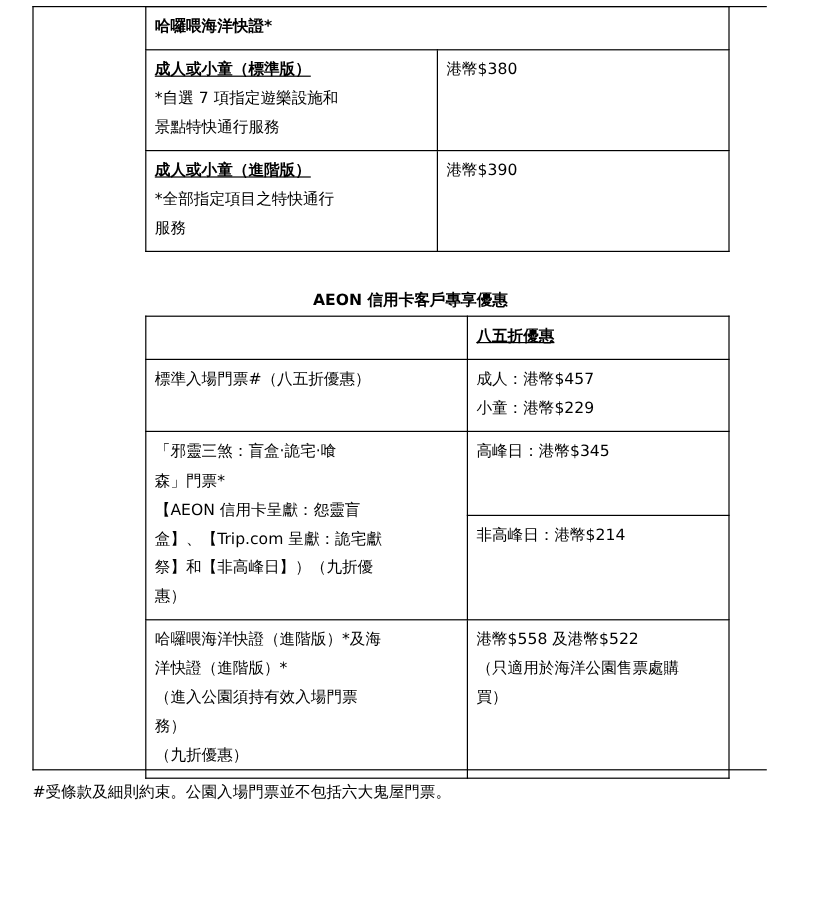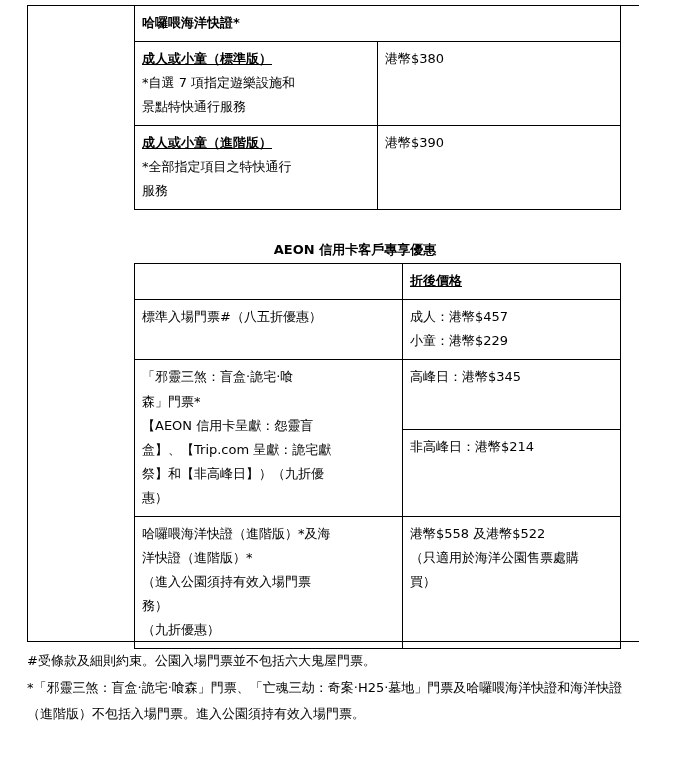--- a/index.html
+++ b/index.html
@@ -28,21 +28,21 @@
     top: 5px;
     width: 612px;
     height: 637px;
     border-left: 1px solid #000;
     border-top: 1px solid #000;
     border-bottom: 1px solid #000;
     box-sizing: border-box;
   }
   .inner-col {
     position: absolute;
-    left: 134px;
+    left: 121px;
     top: 5px;
     width: 435px;
     box-sizing: border-box;
     border-radius: 18px;
   }
   table.t {
     border-collapse: collapse;
     width: 487px;
     table-layout: fixed;
   }
@@ -119,21 +119,21 @@
       </table>
 
     <div class="spacer"></div>
 
     <div class="section2-title">AEON 信用卡客戶專享優惠</div>
 
     <table class="t">
       <tbody>
           <tr>
         <td style="width:253px"></td>
-        <td class="bold">折後價格</td>
+        <td class="bold">八五折優惠</td>
       </tr>
 
       <tr>
         <td>
           <span class="cellline">標準入場門票#（八五折優惠）</span>
         </td>
         <td>
           <span class="cellline">成人：港幣$457</span>
           <span class="cellline">小童：港幣$229</span>
         </td>
@@ -167,16 +167,15 @@
           <span class="cellline">（只適用於海洋公園售票處購</span>
           <span class="cellline">買）</span>
         </td>
       </tr>
     </tbody>
       </table>
   </div>
 
   <div class="footnotes">
     <p>#受條款及細則約束。公園入場門票並不包括六大鬼屋門票。</p>
-    <p>*「邪靈三煞：盲盒‧詭宅‧喰森」門票、「亡魂三劫：奇案‧H25‧墓地」門票及哈囉喂海洋快證和海洋快證（進階版）不包括入場門票。進入公園須持有效入場門票。</p>
   </div>
 
 </div>
 
 </body></html>

